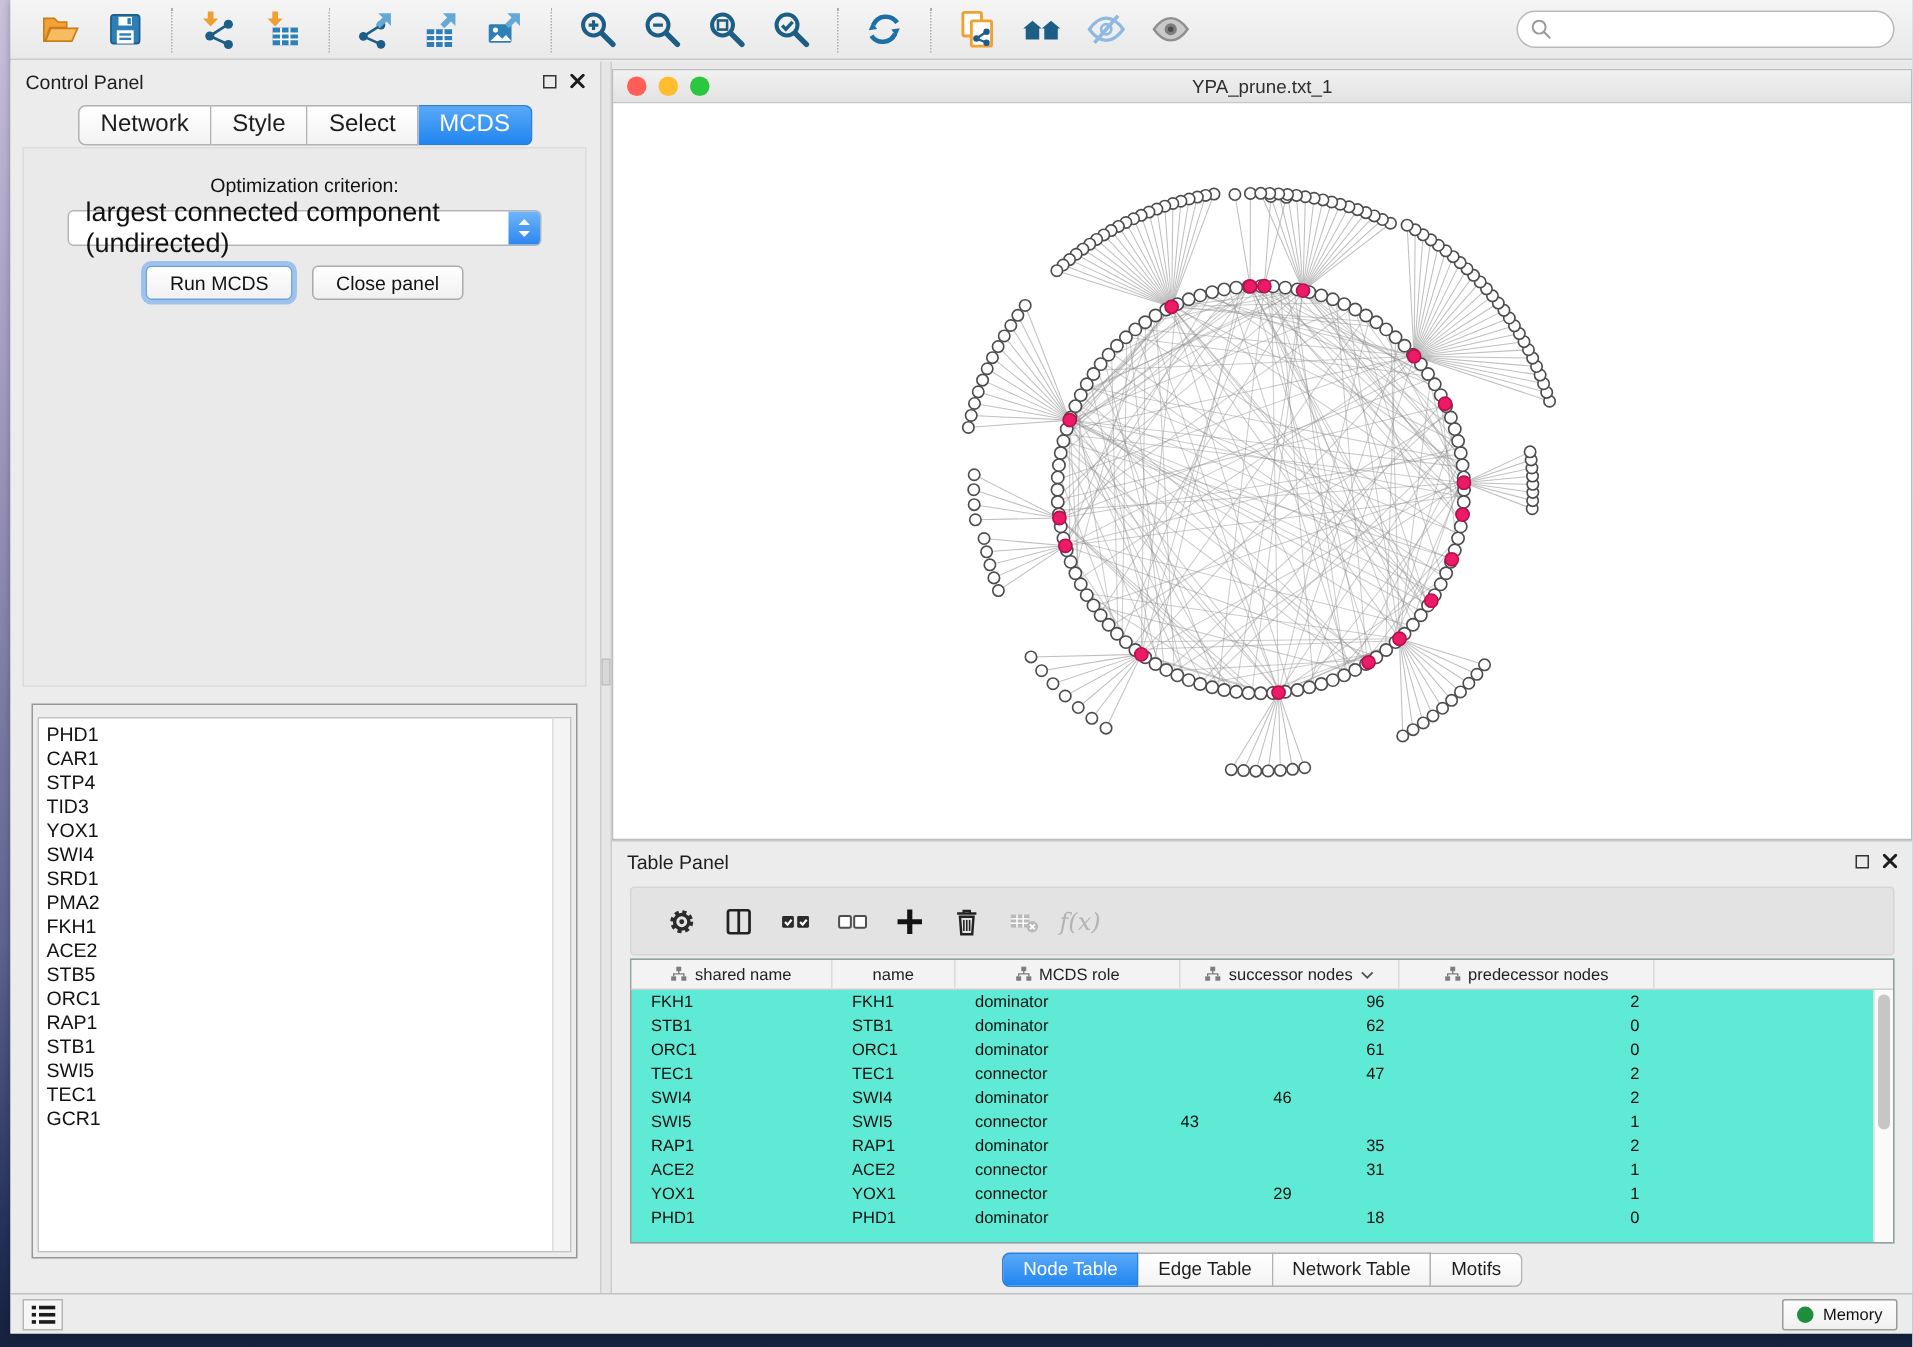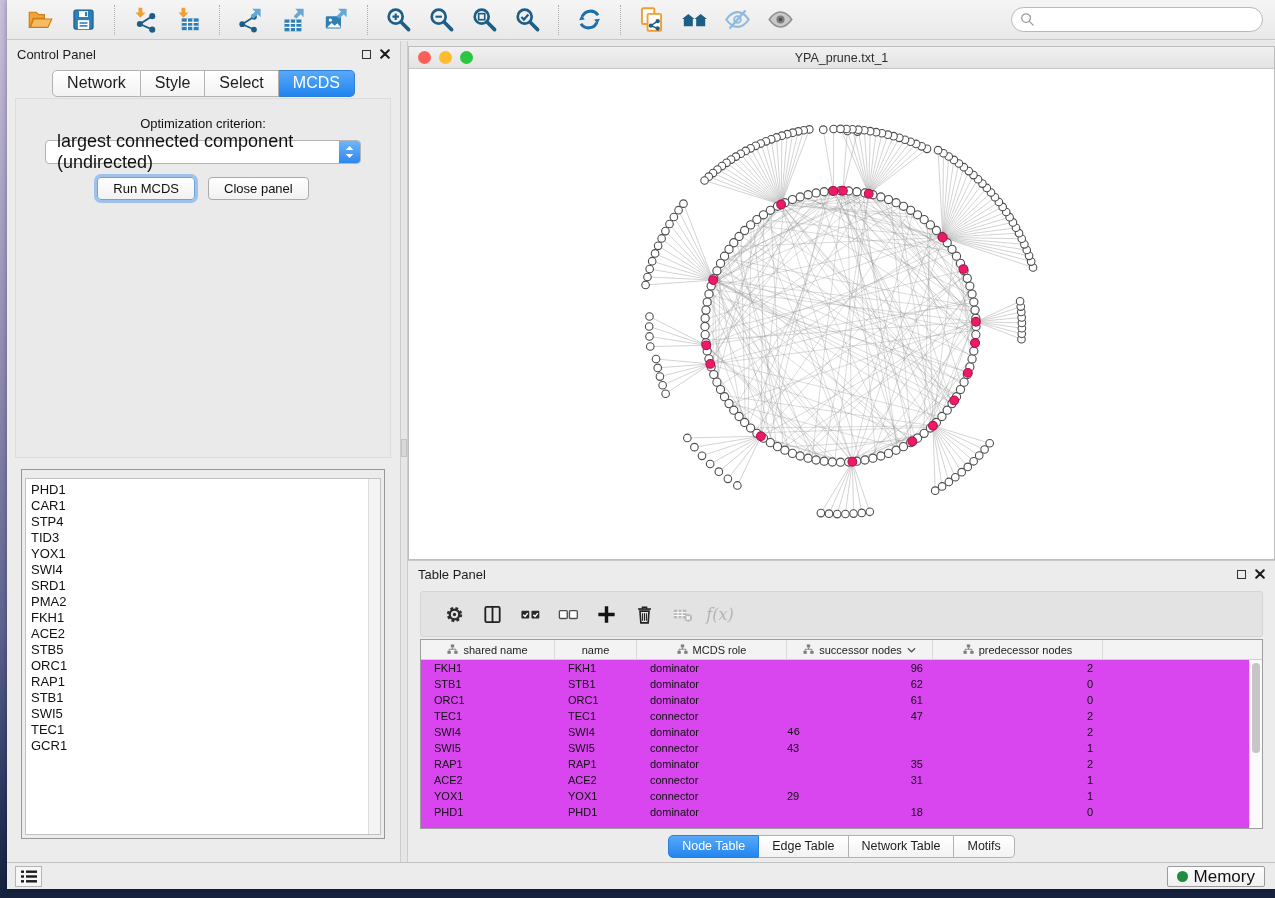--- a/index.html
+++ b/index.html
@@ -84,21 +84,21 @@
   #table-panel { position:absolute; left:0; right:0; top:519px; bottom:0; background:#ececec;
     border-top:1px solid #c9c9c9; }
   .tp-toolbar { position:absolute; left:12px; right:12px; top:30px; height:46px;
     background:#e3e3e3; border:1px solid #d5d5d5; border-radius:3px;
     display:flex; align-items:center; padding:0 14px; }
   .tp-btn { width:26px; height:26px; margin:0 6px; display:flex; align-items:center; justify-content:center; cursor:default; }
   .tp-btn svg { width:23px; height:23px; }
   .fx-label { font-size:16px; font-style:italic; color:#b3b3b3; font-family:"DejaVu Serif","Liberation Serif",serif; }
 
   .tp-table { position:absolute; left:12px; right:12px; top:78px; height:190px;
-    background:#d946ef; border:1px solid #9d9d9d; }
+    background:#5eead4; border:1px solid #9d9d9d; }
   .thead { display:flex; height:20px; background:#f3f3f3; border-bottom:1px solid #cfcfcf; }
   .th { display:flex; align-items:center; justify-content:center; gap:5px; font-size:11px; color:#222;
     border-right:1px solid #dadada; overflow:hidden; cursor:default; }
   .th:last-child { border-right:none; }
   .tree-ic { width:11px; height:11px; flex:none; }
   .tbody { position:absolute; left:0; right:13px; top:20px; bottom:0; overflow:hidden; }
   .tr { display:flex; height:16px; }
   .td { font-size:11px; color:#111; line-height:16px; white-space:nowrap; overflow:hidden; }
   .vscroll { position:absolute; right:0; top:20px; bottom:0; width:13px; background:#fafafa; border-left:1px solid #e2e2e2; }
   .vthumb { position:absolute; left:2px; width:8px; top:3px; height:90px; border-radius:5px; background:#c6c6c6; }
@@ -106,21 +106,21 @@
   .tp-tabs { position:absolute; left:0; right:0; top:274px; display:flex; justify-content:center; }
   .tp-tabs .tab { font-size:12.5px; padding:3px 13px 4px; }
 
   
   #status-bar { position:absolute; left:0; right:0; bottom:0; height:27px; background:#ececec;
     border-top:1px solid #c2c2c2; }
   .list-btn { position:absolute; left:8px; top:3px; width:27px; height:21px;
     background:#f6f6f6; border:1px solid #b5b5b5; display:flex; align-items:center; justify-content:center; }
   .memory-btn { position:absolute; right:10px; top:3px; height:21px;
     background:linear-gradient(#fdfdfd,#f0f0f0); border:1px solid #9c9c9c; border-radius:2px;
-    display:flex; align-items:center; gap:6px; padding:0 9px; font-size:17px; color:#111;margin-left:12px; }
+    display:flex; align-items:center; gap:6px; padding:0 9px; font-size:11px; color:#111;margin-left:12px; }
   .mem-dot { width:11px; height:11px; border-radius:50%; background:#1e8e3e; }
 </style>
 </head>
 <body>
 
 <div id="desktop">
   <div id="app">
 
     <div id="toolbar">
       <div class="tb-icons">
@@ -1036,21 +1036,21 @@
                 <div class="td" style="width: 134px; text-align: left; padding: 0px 0px 0px 13px;">TEC1</div>
                 <div class="td" style="width: 82px; text-align: left; padding: 0px 0px 0px 13px;">TEC1</div>
                 <div class="td" style="width: 150px; text-align: left; padding: 0px 0px 0px 13px;">connector</div>
                 <div class="td" style="width: 146px; text-align: right; padding: 0px 10px 0px 0px;">47</div>
                 <div class="td" style="width: 170px; text-align: right; padding: 0px 10px 0px 0px;">2</div>
               </div>
               <div class="tr">
                 <div class="td" style="width: 134px; text-align: left; padding: 0px 0px 0px 13px;">SWI4</div>
                 <div class="td" style="width: 82px; text-align: left; padding: 0px 0px 0px 13px;">SWI4</div>
                 <div class="td" style="width: 150px; text-align: left; padding: 0px 0px 0px 13px;">dominator</div>
-                <div class="td" style="width: 146px; text-align: left; padding: 0px 10px 0px 0px; font-family: Liberation Mono, monospace;">46</div>
+                <div class="td" style="width: 146px; text-align: center; padding: 0px 10px 0px 0px;">46</div>
                 <div class="td" style="width: 170px; text-align: right; padding: 0px 10px 0px 0px;">2</div>
               </div>
               <div class="tr">
                 <div class="td" style="width: 134px; text-align: left; padding: 0px 0px 0px 13px;">SWI5</div>
                 <div class="td" style="width: 82px; text-align: left; padding: 0px 0px 0px 13px;">SWI5</div>
                 <div class="td" style="width: 150px; text-align: left; padding: 0px 0px 0px 13px;">connector</div>
                 <div class="td" style="width: 146px; text-align: left; padding: 0px 10px 0px 0px;">43</div>
                 <div class="td" style="width: 170px; text-align: right; padding: 0px 10px 0px 0px;">1</div>
               </div>
               <div class="tr">
@@ -1064,21 +1064,21 @@
                 <div class="td" style="width: 134px; text-align: left; padding: 0px 0px 0px 13px;">ACE2</div>
                 <div class="td" style="width: 82px; text-align: left; padding: 0px 0px 0px 13px;">ACE2</div>
                 <div class="td" style="width: 150px; text-align: left; padding: 0px 0px 0px 13px;">connector</div>
                 <div class="td" style="width: 146px; text-align: right; padding: 0px 10px 0px 0px;">31</div>
                 <div class="td" style="width: 170px; text-align: right; padding: 0px 10px 0px 0px;">1</div>
               </div>
               <div class="tr">
                 <div class="td" style="width: 134px; text-align: left; padding: 0px 0px 0px 13px;">YOX1</div>
                 <div class="td" style="width: 82px; text-align: left; padding: 0px 0px 0px 13px;">YOX1</div>
                 <div class="td" style="width: 150px; text-align: left; padding: 0px 0px 0px 13px;">connector</div>
-                <div class="td" style="width: 146px; text-align: left; padding: 0px 10px 0px 0px;">29</div>
+                <div class="td" style="width: 146px; text-align: center; padding: 0px 10px 0px 0px;">29</div>
                 <div class="td" style="width: 170px; text-align: right; padding: 0px 10px 0px 0px;">1</div>
               </div>
               <div class="tr">
                 <div class="td" style="width: 134px; text-align: left; padding: 0px 0px 0px 13px;">PHD1</div>
                 <div class="td" style="width: 82px; text-align: left; padding: 0px 0px 0px 13px;">PHD1</div>
                 <div class="td" style="width: 150px; text-align: left; padding: 0px 0px 0px 13px;">dominator</div>
                 <div class="td" style="width: 146px; text-align: right; padding: 0px 10px 0px 0px;">18</div>
                 <div class="td" style="width: 170px; text-align: right; padding: 0px 10px 0px 0px;">0</div>
               </div>
             </div>

